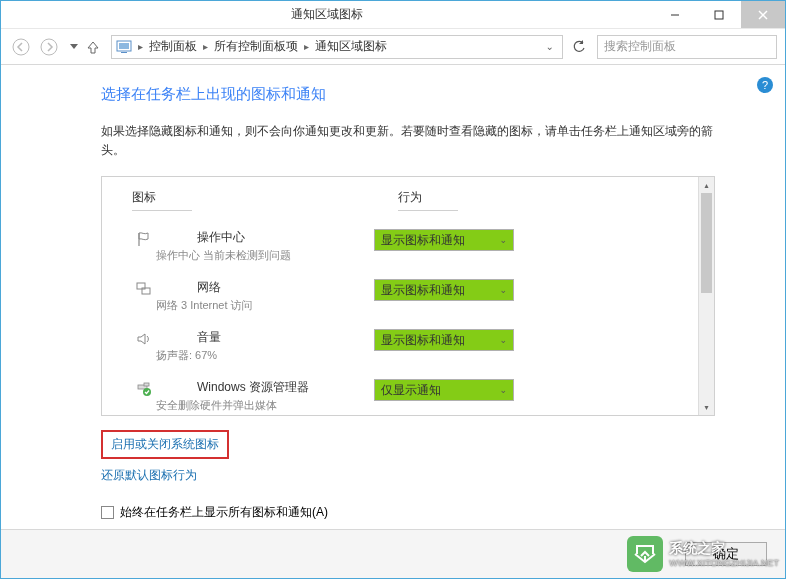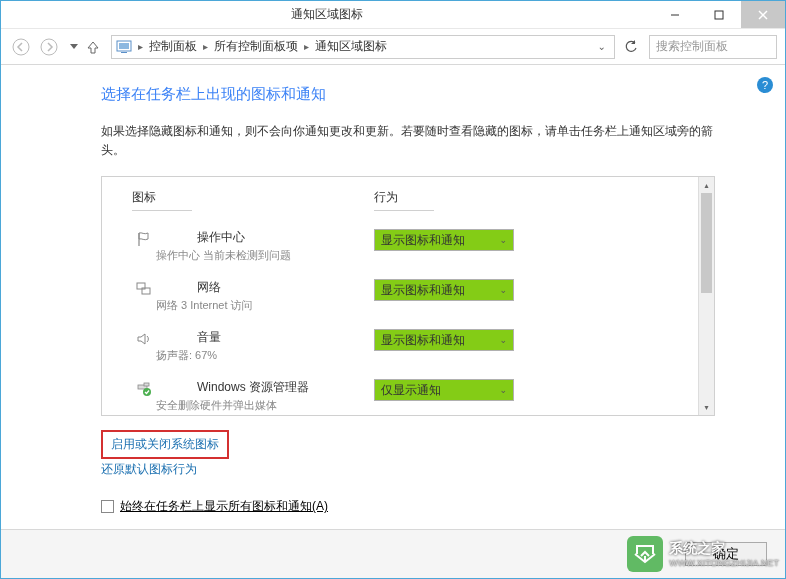--- a/index.html
+++ b/index.html
@@ -19,32 +19,32 @@
     .nav-arrows { display: flex; gap: 4px; margin-right: 6px; }
     .nav-arrow { width: 24px; height: 24px; display: flex; align-items: center; justify-content: center; color: #aaa; cursor: pointer; }
     .nav-dropdown-arrow { width: 14px; height: 24px; display: flex; align-items: center; justify-content: center; color: #666; cursor: pointer; }
     .nav-up { width: 24px; height: 24px; display: flex; align-items: center; justify-content: center; color: #666; margin-right: 6px; cursor: pointer; }
     .breadcrumb-box { flex: 1; height: 24px; border: 1px solid #ccc; display: flex; align-items: center; padding: 0 4px; background: #fff; }
     .bc-icon { width: 16px; height: 16px; margin-right: 4px; }
     .bc-sep { color: #666; margin: 0 2px; font-size: 10px; }
     .bc-item { color: #333; padding: 2px 4px; cursor: pointer; }
     .bc-dropdown { margin-left: auto; color: #666; padding: 0 4px; cursor: pointer; font-size: 10px; }
     .nav-refresh { width: 24px; height: 24px; display: flex; align-items: center; justify-content: center; cursor: pointer; margin-left: 4px; }
-    .search-box { width: 128px; height: 24px; border: 1px solid #ccc; margin-left: 6px; padding: 0 6px; color: #999; background: #fff; display: flex; align-items: center; }
+    .search-box { width: 180px; height: 24px; border: 1px solid #ccc; margin-left: 6px; padding: 0 6px; color: #999; background: #fff; display: flex; align-items: center; }
     
     
     .content { flex: 1; padding: 20px 30px; position: relative; overflow: hidden; }
     .help-icon { position: absolute; top: 12px; right: 12px; width: 16px; height: 16px; border-radius: 50%; background: #2a8dd4; color: #fff; font-size: 11px; display: flex; align-items: center; justify-content: center; cursor: pointer; }
     
     .page-title { color: #3b82f6; font-size: 15px; padding-left: 70px; margin-bottom: 18px; }
     .page-desc { color: #333; font-size: 12px; padding-left: 70px; padding-right: 40px; margin-bottom: 16px; line-height: 1.6; }
     
     .list-container { margin-left: 70px; margin-right: 40px; border: 1px solid #d0d0d0; height: 240px; position: relative; display: flex; }
     .list-inner { flex: 1; overflow: hidden; }
-    .list-header { display: flex; padding: 12px 36px 10px 30px; font-weight: normal; color: #333; }
+    .list-header { display: flex; padding: 12px 36px 10px 30px; font-weight: normal; color: #333; gap: 24px; }
     .col-icon { width: 242px; }
     .col-behavior { flex: 1; }
     .hdr-label { border-bottom: 1px solid #d0d0d0; padding-bottom: 4px; display: inline-block; width: 60px; }
     
     .list-rows { padding: 0 30px; }
     .row { display: flex; align-items: flex-start; padding: 8px 0; }
     .row-icon { width: 24px; display: flex; justify-content: center; padding-top: 2px; }
     .row-info { width: 218px; }
     .row-name { color: #333; font-size: 12px; margin-left: 41px; }
     .row-sub { color: #888; font-size: 11px; margin-top: 2px; }
@@ -52,23 +52,23 @@
     .select-box { width: 140px; height: 22px; border: 1px solid #b0b0b0; background: #84cc16; display: flex; align-items: center; padding: 0 6px; cursor: pointer; position: relative; }
     .select-text { flex: 1; font-size: 12px; color: #333; }
     .select-arrow { font-size: 9px; color: #555; }
     
     .scrollbar { width: 16px; background: #f0f0f0; border-left: 1px solid #ddd; position: relative; }
     .scroll-arrow { height: 16px; display: flex; align-items: center; justify-content: center; font-size: 8px; color: #666; cursor: pointer; }
     .scroll-thumb { position: absolute; top: 16px; left: 2px; right: 2px; height: 100px; background: #c8c8c8; cursor: pointer; }
     
     .links { margin-left: 70px; margin-top: 14px; }
     .link-item { color: #1a6fb0; font-size: 12px; cursor: pointer; margin-bottom: 12px; display: inline-block; }
-    .link-highlight { border: 2px solid #d43030; padding: 4px 8px; display: inline-block; margin-bottom: 2px; }
-    
-    .checkbox-row { margin-left: 70px; margin-top: 8px; display: flex; align-items: center; gap: 6px; text-decoration: underline; }
+    .link-highlight { border: 2px solid #d43030; padding: 4px 8px; display: inline-block; margin-bottom: 8px; }
+    
+    .checkbox-row { margin-left: 70px; margin-top: 8px; display: flex; align-items: center; gap: 6px; }
     .checkbox { width: 13px; height: 13px; border: 1px solid #888; cursor: pointer; }
     
     
     .footer { border-top: 1px solid #d8d8d8; padding: 12px 18px; display: flex; justify-content: flex-end; gap: 8px; background: #f5f5f5; }
     .btn { width: 82px; height: 24px; border: 1px solid #aaa; background: #f0f0f0; cursor: pointer; font-size: 13px; display: flex; align-items: center; justify-content: center; }
     
     .watermark { position: absolute; bottom: 6px; right: 6px; display: flex; align-items: center; gap: 6px; opacity: 0.85; }
     .wm-icon { width: 36px; height: 36px; background: #48b04b; border-radius: 6px; display: flex; align-items: center; justify-content: center; }
     .wm-text { font-size: 14px; color: #fff; text-shadow: 0 0 3px #000; font-weight: bold; }
     .wm-sub { font-size: 9px; color: #ccc; text-shadow: 0 0 2px #000; }

